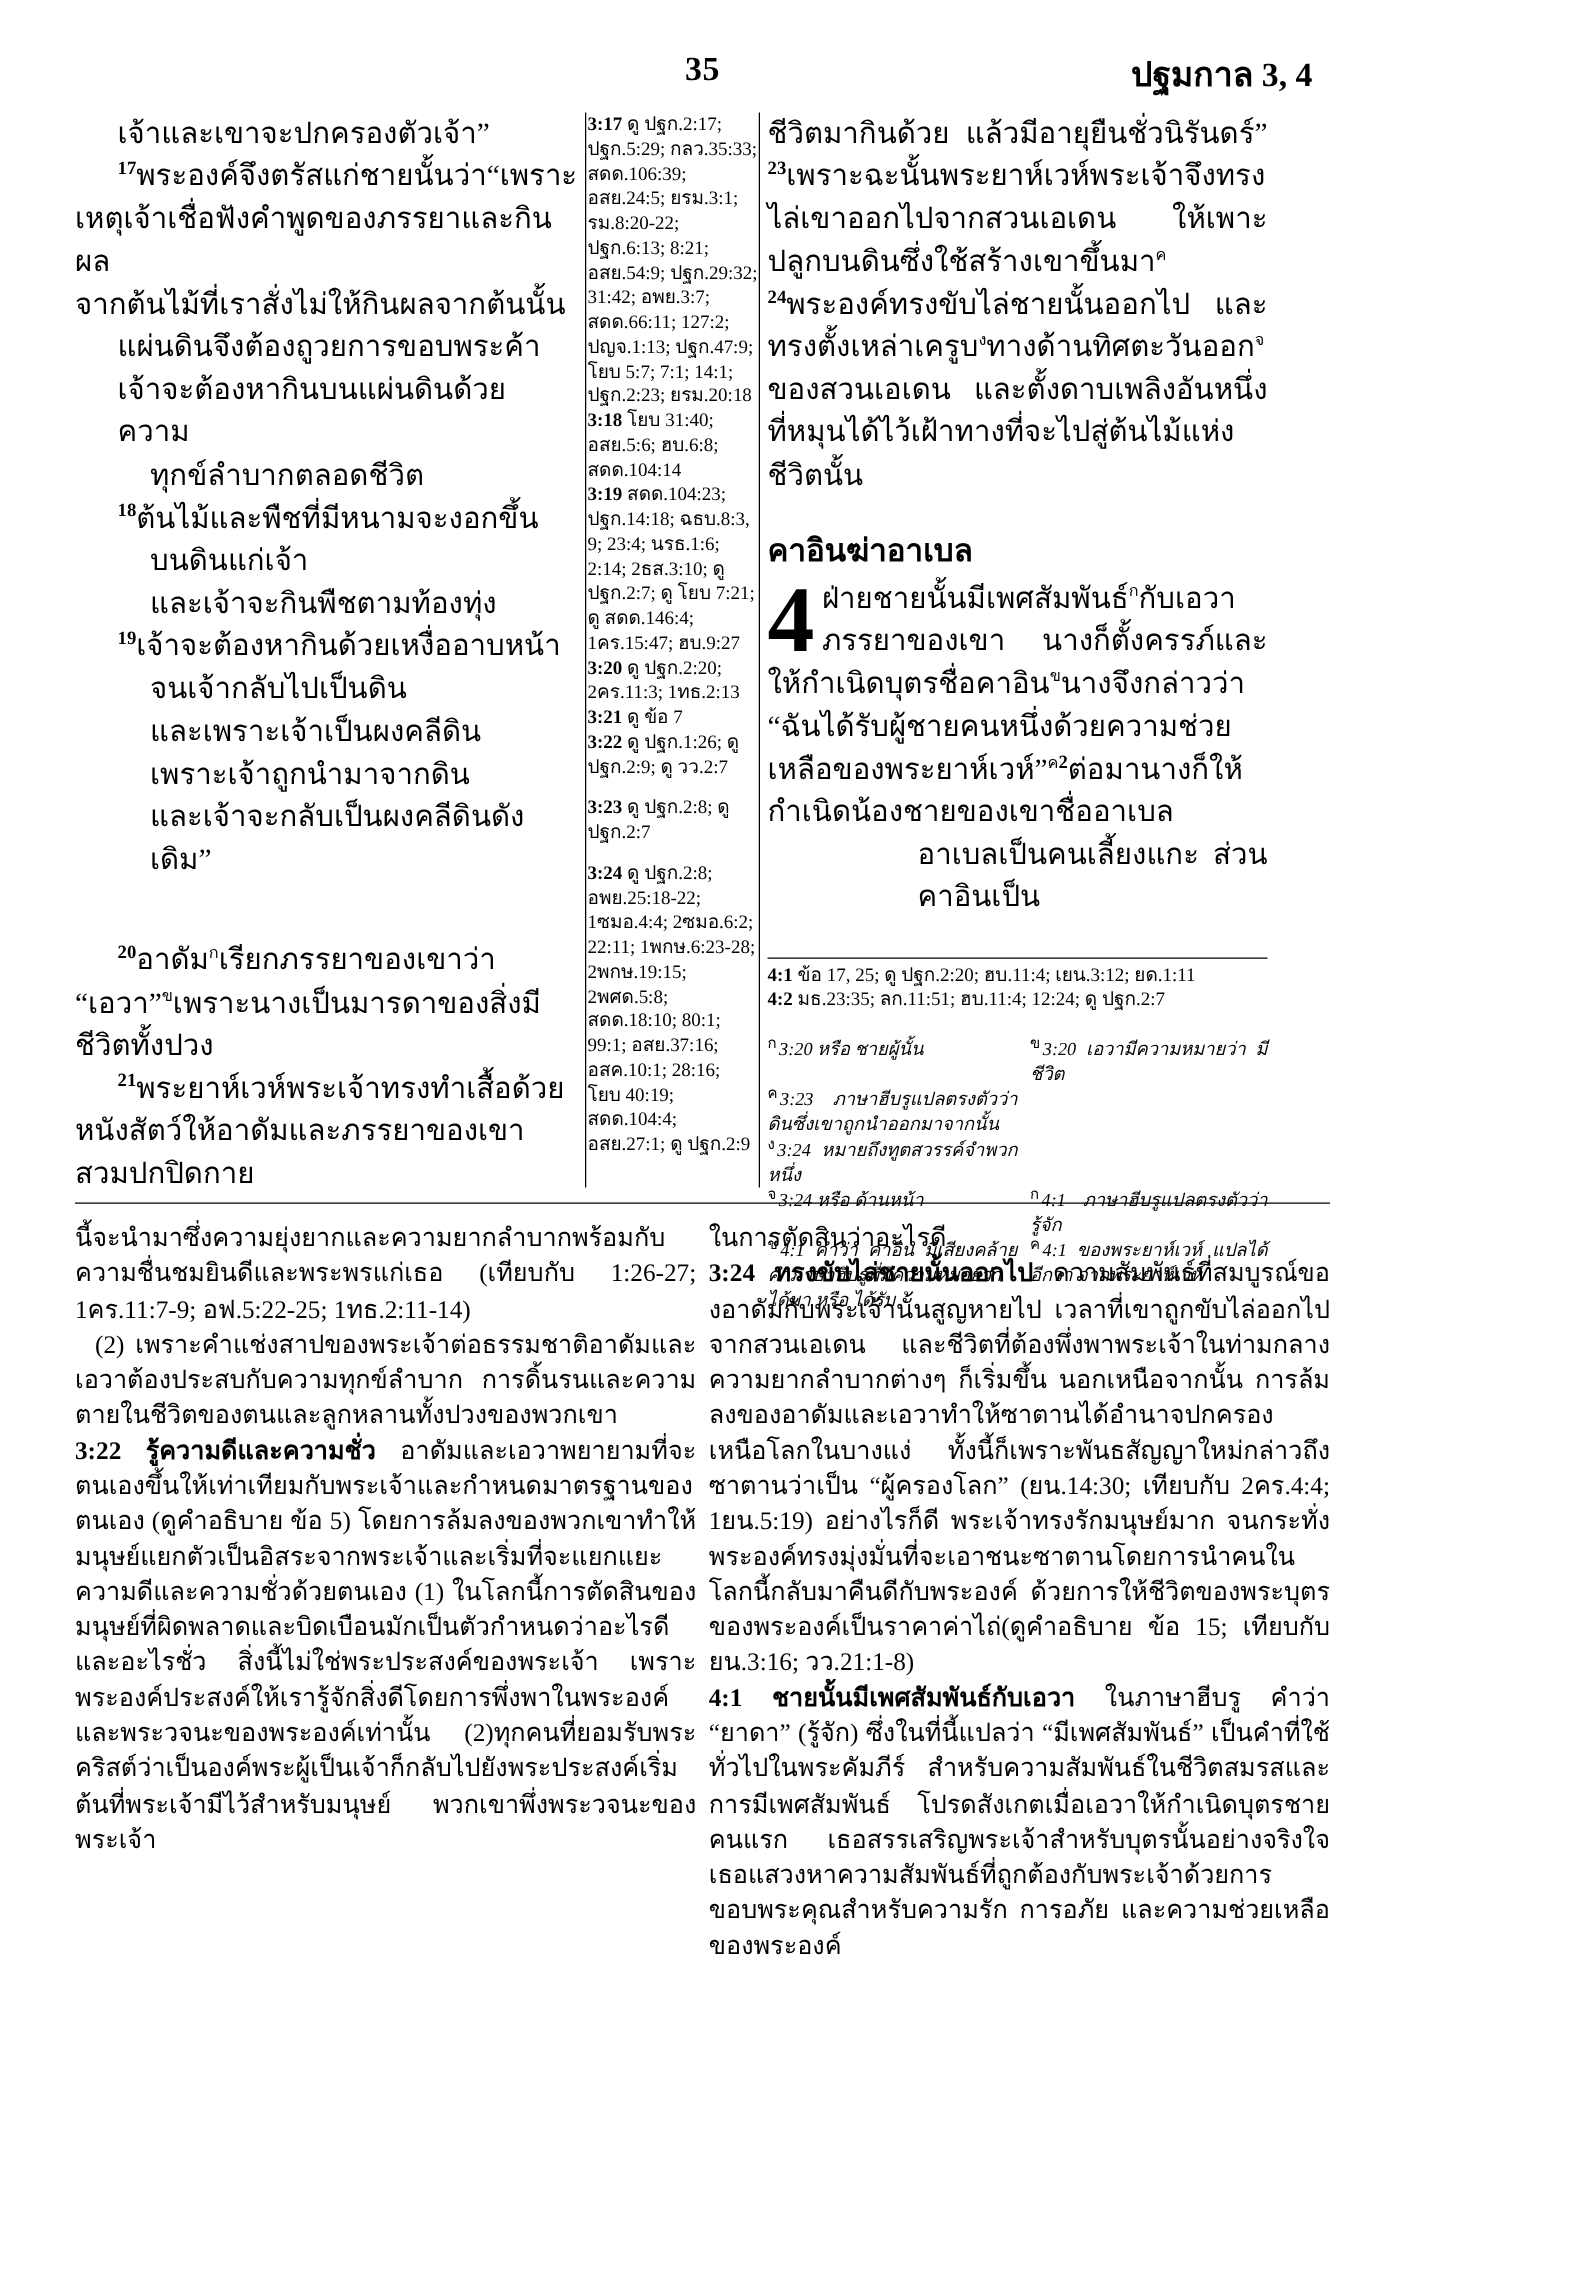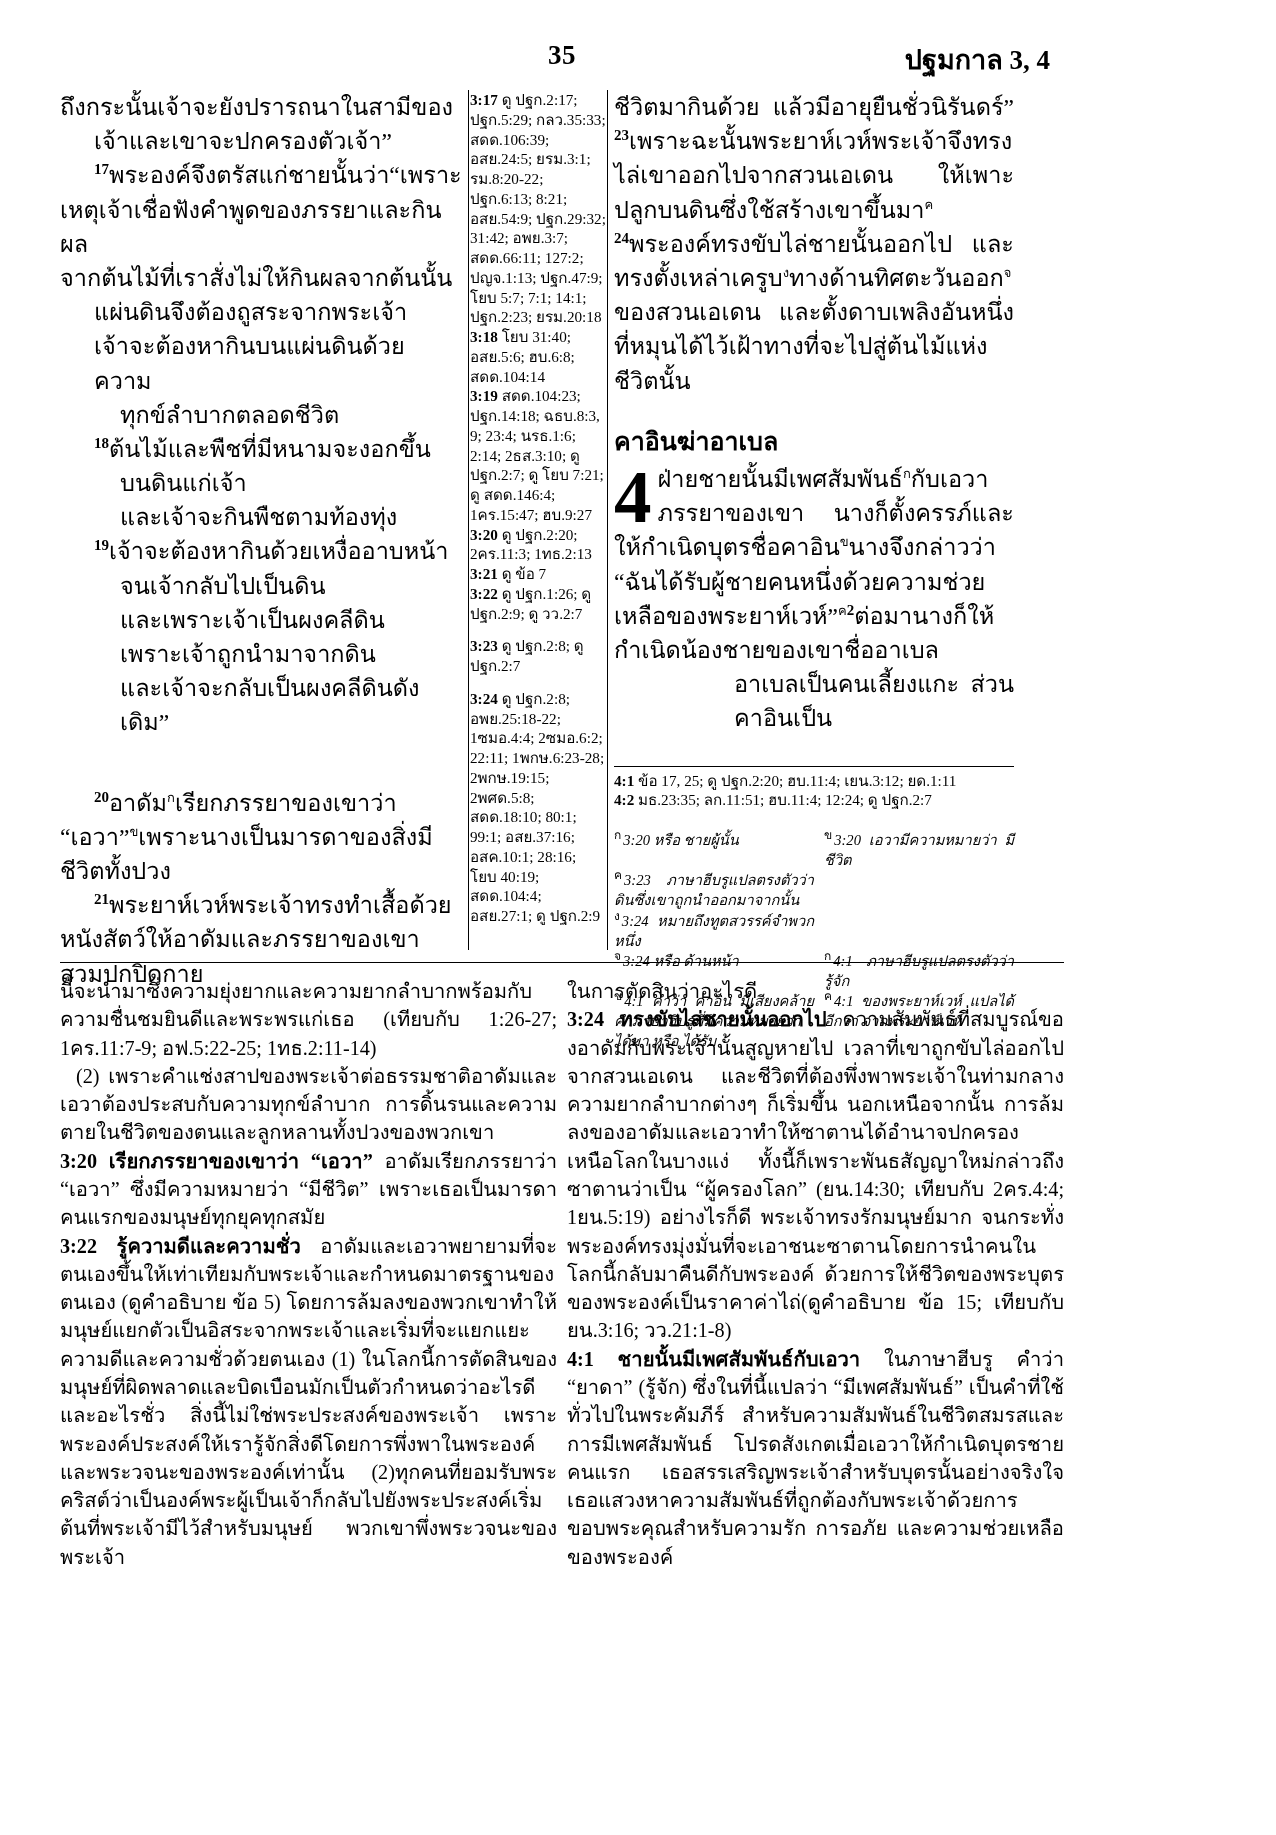--- a/index.html
+++ b/index.html
@@ -176,26 +176,25 @@
 
   <div class="runhead">
     <div class="folio">35</div>
     <div class="book">ปฐมกาล 3, 4</div>
   </div>
 
   <div class="scripture">
 
     <div class="col-text left">
       <div id="left-lines">
-          <div class="v-line "><span>ถึงกระนั้นเจ้าจะยังปรารถนาในสามีของ</span></div>
           <div class="v-line ind1"><span>เจ้าและเขาจะปกครองตัวเจ้า”</span></div>
           <div class="v-line ind1"><span class="vnum">17</span><span>พระองค์จึงตรัสแก่ชายนั้นว่า“เพราะ</span></div>
           <div class="v-line "><span>เหตุเจ้าเชื่อฟังคำพูดของภรรยาและกินผล</span></div>
           <div class="v-line "><span>จากต้นไม้ที่เราสั่งไม่ให้กินผลจากต้นนั้น</span></div>
-          <div class="v-line ind1"><span>แผ่นดินจึงต้องถูสระจากพระเจ้า</span></div>
+          <div class="v-line ind1"><span>แผ่นดินจึงต้องถูวยการขอบพระค้า</span></div>
           <div class="v-line ind1"><span>เจ้าจะต้องหากินบนแผ่นดินด้วยความ</span></div>
           <div class="v-line ind2"><span>ทุกข์ลำบากตลอดชีวิต</span></div>
           <div class="v-line ind1"><span class="vnum">18</span><span>ต้นไม้และพืชที่มีหนามจะงอกขึ้น</span></div>
           <div class="v-line ind2"><span>บนดินแก่เจ้า</span></div>
           <div class="v-line ind2"><span>และเจ้าจะกินพืชตามท้องทุ่ง</span></div>
           <div class="v-line ind1"><span class="vnum">19</span><span>เจ้าจะต้องหากินด้วยเหงื่ออาบหน้า</span></div>
           <div class="v-line ind2"><span>จนเจ้ากลับไปเป็นดิน</span></div>
           <div class="v-line ind2"><span>และเพราะเจ้าเป็นผงคลีดิน</span></div>
           <div class="v-line ind2"><span>เพราะเจ้าถูกนำมาจากดิน</span></div>
           <div class="v-line ind2"><span>และเจ้าจะกลับเป็นผงคลีดินดังเดิม”</span></div>
@@ -269,21 +268,20 @@
       </div>
     </div>
   </div>
 
   <hr class="rule-full">
 
   <div class="commentary">
     <div class="ccol" id="commentary-left">
         <p><span>นี้จะนำมาซึ่งความยุ่งยากและความยากลำบากพร้อมกับความชื่นชมยินดีและพระพรแก่เธอ (เทียบกับ 1:26-27; 1คร.11:7-9; อฟ.5:22-25; 1ทธ.2:11-14)</span></p>
         <p class="ind"><span>(2) เพราะคำแช่งสาปของพระเจ้าต่อธรรมชาติอาดัมและเอวาต้องประสบกับความทุกข์ลำบาก การดิ้นรนและความตายในชีวิตของตนและลูกหลานทั้งปวงของพวกเขา</span></p>
-        <p><b>3:20 </b><b>เรียกภรรยาของเขาว่า “เอวา” </b><span>อาดัมเรียกภรรยาว่า “เอวา” ซึ่งมีความหมายว่า “มีชีวิต” เพราะเธอเป็นมารดาคนแรกของมนุษย์ทุกยุคทุกสมัย</span></p>
         <p><b>3:22 </b><b>รู้ความดีและความชั่ว </b><span>อาดัมและเอวาพยายามที่จะตนเองขึ้นให้เท่าเทียมกับพระเจ้าและกำหนดมาตรฐานของตนเอง (ดูคำอธิบาย ข้อ 5) โดยการล้มลงของพวกเขาทำให้มนุษย์แยกตัวเป็นอิสระจากพระเจ้าและเริ่มที่จะแยกแยะความดีและความชั่วด้วยตนเอง (1) ในโลกนี้การตัดสินของมนุษย์ที่ผิดพลาดและบิดเบือนมักเป็นตัวกำหนดว่าอะไรดีและอะไรชั่ว สิ่งนี้ไม่ใช่พระประสงค์ของพระเจ้า เพราะพระองค์ประสงค์ให้เรารู้จักสิ่งดีโดยการพึ่งพาในพระองค์และพระวจนะของพระองค์เท่านั้น (2)ทุกคนที่ยอมรับพระคริสต์ว่าเป็นองค์พระผู้เป็นเจ้าก็กลับไปยังพระประสงค์เริ่มต้นที่พระเจ้ามีไว้สำหรับมนุษย์ พวกเขาพึ่งพระวจนะของพระเจ้า</span></p>
       </div>
     <div class="ccol" id="commentary-right">
         <p><span>ในการตัดสินว่าอะไรดี</span></p>
         <p><b>3:24 </b><b>ทรงขับไล่ชายนั้นออกไป </b><span>ความสัมพันธ์ที่สมบูรณ์ของอาดัมกับพระเจ้านั้นสูญหายไป เวลาที่เขาถูกขับไล่ออกไปจากสวนเอเดน และชีวิตที่ต้องพึ่งพาพระเจ้าในท่ามกลางความยากลำบากต่างๆ ก็เริ่มขึ้น นอกเหนือจากนั้น การล้มลงของอาดัมและเอวาทำให้ซาตานได้อำนาจปกครองเหนือโลกในบางแง่ ทั้งนี้ก็เพราะพันธสัญญาใหม่กล่าวถึงซาตานว่าเป็น “ผู้ครองโลก” (ยน.14:30; เทียบกับ 2คร.4:4; 1ยน.5:19) อย่างไรก็ดี พระเจ้าทรงรักมนุษย์มาก จนกระทั่งพระองค์ทรงมุ่งมั่นที่จะเอาชนะซาตานโดยการนำคนในโลกนี้กลับมาคืนดีกับพระองค์ ด้วยการให้ชีวิตของพระบุตรของพระองค์เป็นราคาค่าไถ่(ดูคำอธิบาย ข้อ 15; เทียบกับ ยน.3:16; วว.21:1-8)</span></p>
         <p><b>4:1 </b><b>ชายนั้นมีเพศสัมพันธ์กับเอวา </b><span>ในภาษาฮีบรู คำว่า “ยาดา” (รู้จัก) ซึ่งในที่นี้แปลว่า “มีเพศสัมพันธ์” เป็นคำที่ใช้ทั่วไปในพระคัมภีร์ สำหรับความสัมพันธ์ในชีวิตสมรสและการมีเพศสัมพันธ์ โปรดสังเกตเมื่อเอวาให้กำเนิดบุตรชายคนแรก เธอสรรเสริญพระเจ้าสำหรับบุตรนั้นอย่างจริงใจ เธอแสวงหาความสัมพันธ์ที่ถูกต้องกับพระเจ้าด้วยการขอบพระคุณสำหรับความรัก การอภัย และความช่วยเหลือของพระองค์</span></p>
       </div>
   </div>
 
 </div>

